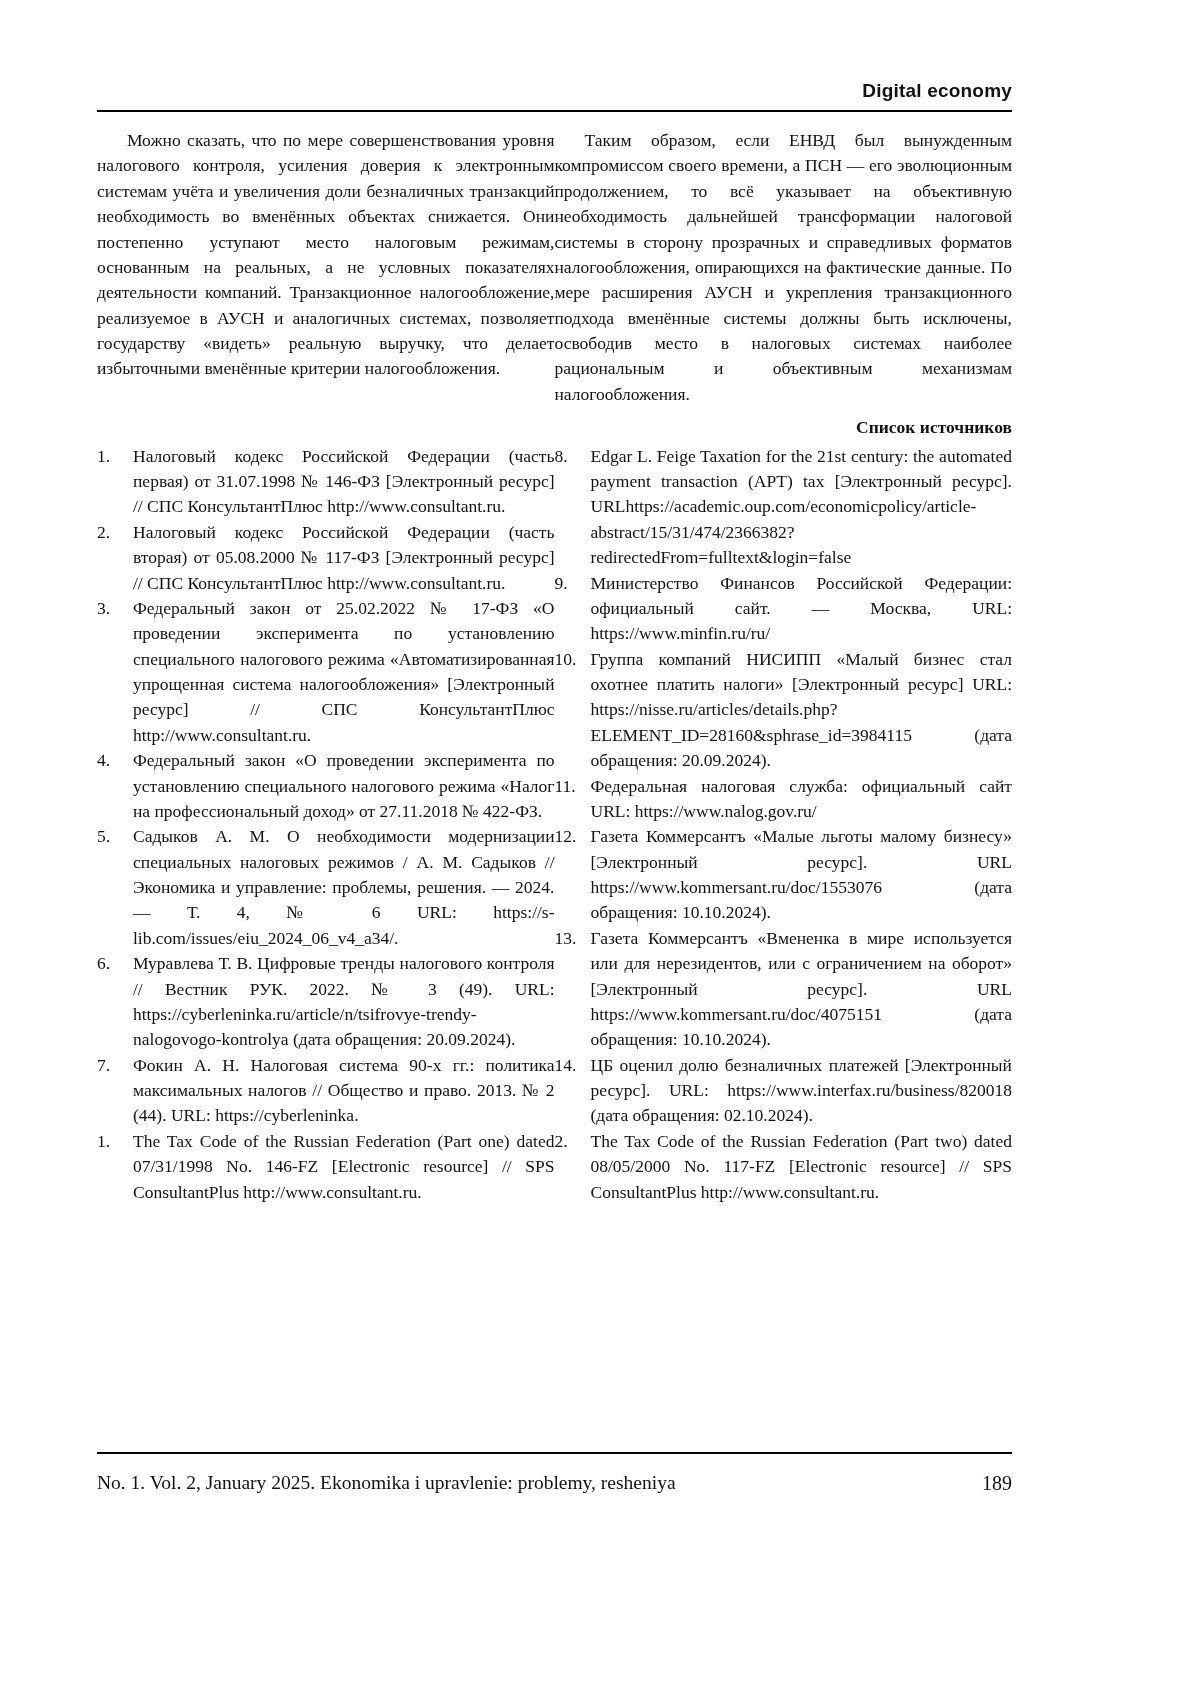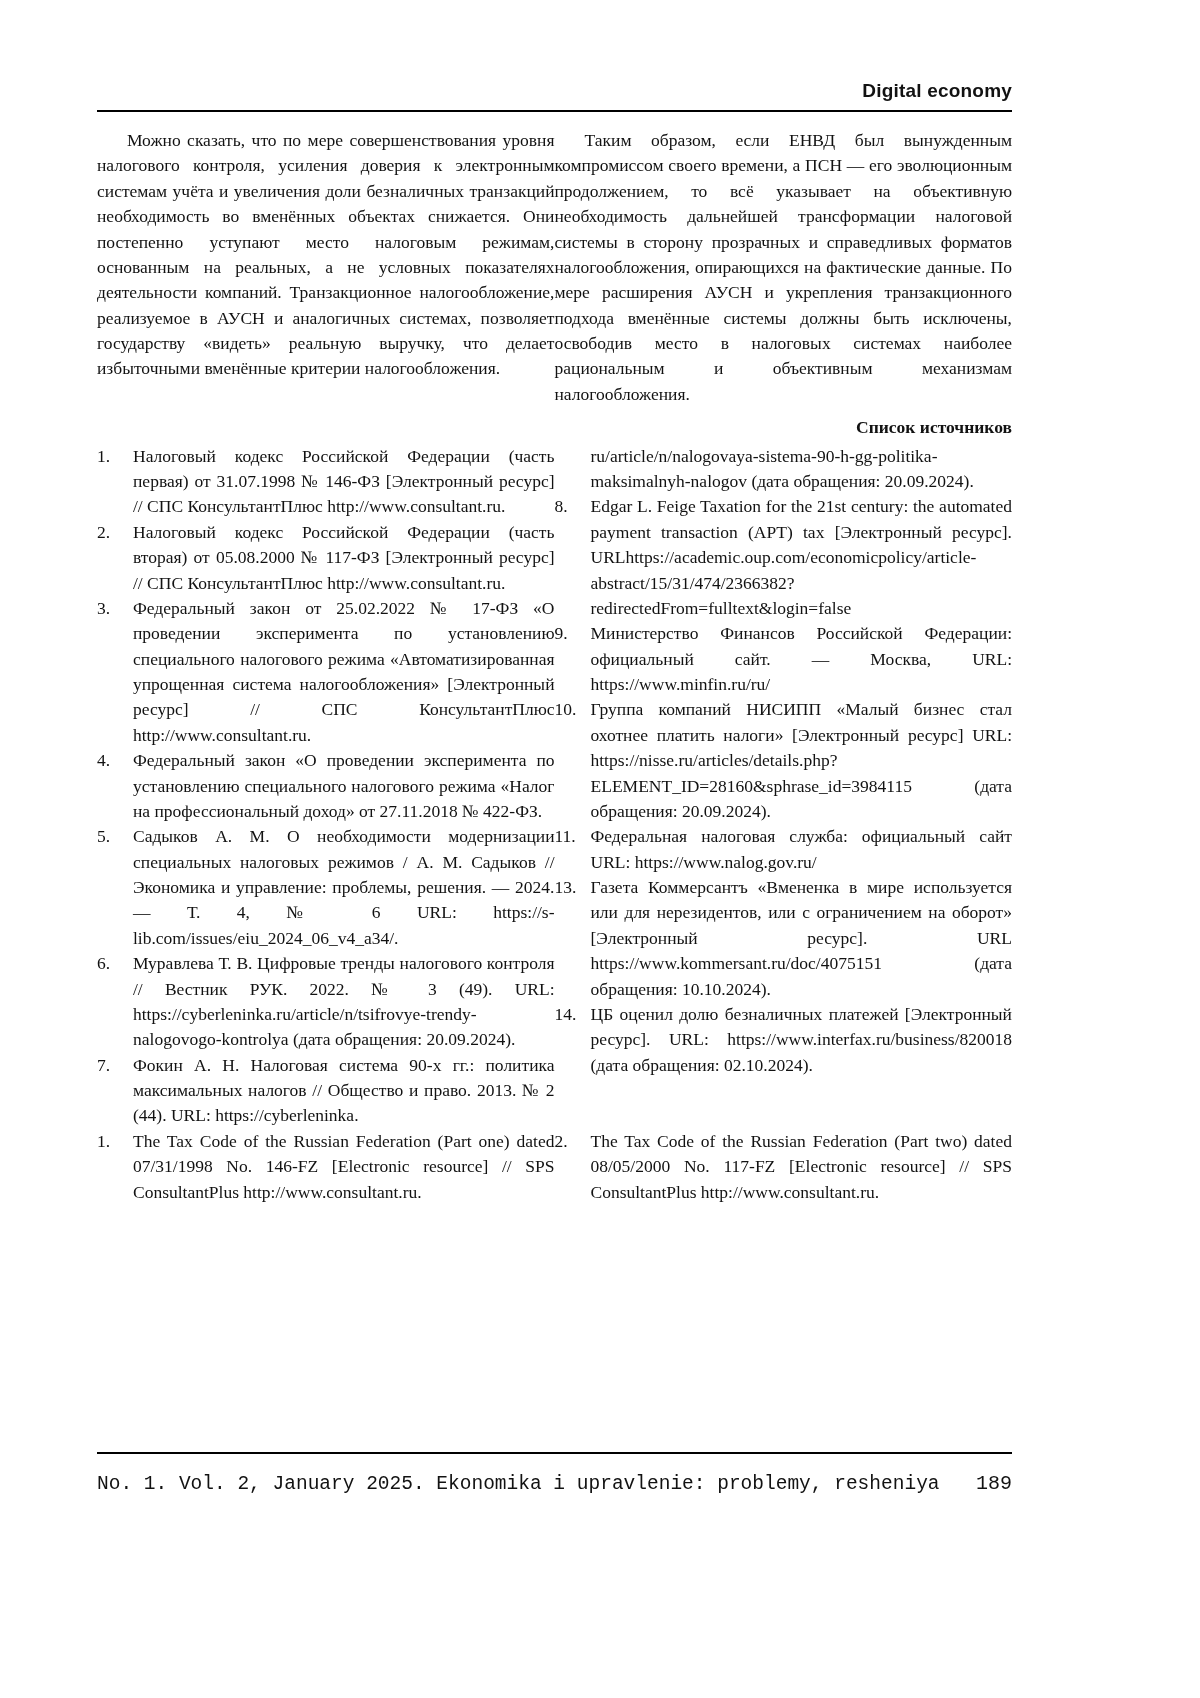--- a/index.html
+++ b/index.html
@@ -72,22 +72,22 @@
     top:1452px;
   }
   .foot-rule {
     border:none;
     border-top:2px solid #000;
   }
   .footer-line {
     margin-top:18px;
     display:flex;
     justify-content:space-between;
-    align-items:center;
-    font-family:Liberation Mono, monospace;
+    align-items:flex-start;
+    font-family:Liberation Serif, serif;
     font-size:19.5px;
   }
   .page-number { font-size:20px; }
 </style>
 </head>
 <body>
 
 <div class="page">
 
   <header>
@@ -132,38 +132,38 @@
           <span class="ref-num">6.</span>
           <span class="ref-text">Муравлева Т. В. Цифровые тренды налогового контроля // Вестник РУК. 2022. № 3 (49). URL: https://cyberleninka.ru/article/n/tsifrovye-trendy-nalogovogo-kontrolya (дата обращения: 20.09.2024).</span>
         </div>
         <div class="ref-item">
           <span class="ref-num">7.</span>
           <span class="ref-text">Фокин А. Н. Налоговая система 90-х гг.: политика максимальных налогов // Общество и право. 2013. № 2 (44). URL: https://cyberleninka.</span>
         </div>
       </div>
     <div class="col ref-list" id="sources-right">
         <div class="ref-item">
-          <span class="ref-num"></span>
-          <span class="ref-text">ru/article/n/nalogovaya-sistema-90-h-gg-politika-maksimalnyh-nalogov (дата обращения: 20.09.2024).</span>
-        </div>
-        <div class="ref-item">
           <span class="ref-num">8.</span>
           <span class="ref-text">Edgar L. Feige Taxation for the 21st century: the automated payment transaction (APT) tax [Электронный ресурс]. URLhttps://academic.oup.com/economicpolicy/article-abstract/15/31/474/2366382?redirectedFrom=fulltext&amp;login=false</span>
         </div>
         <div class="ref-item">
           <span class="ref-num">9.</span>
           <span class="ref-text">Министерство Финансов Российской Федерации: официальный сайт. — Москва, URL: https://www.minfin.ru/ru/</span>
         </div>
         <div class="ref-item">
           <span class="ref-num">10.</span>
           <span class="ref-text">Группа компаний НИСИПП «Малый бизнес стал охотнее платить налоги» [Электронный ресурс] URL: https://nisse.ru/articles/details.php?ELEMENT_ID=28160&amp;sphrase_id=3984115 (дата обращения: 20.09.2024).</span>
         </div>
         <div class="ref-item">
           <span class="ref-num">11.</span>
           <span class="ref-text">Федеральная налоговая служба: официальный сайт URL: https://www.nalog.gov.ru/</span>
+        </div>
+        <div class="ref-item">
+          <span class="ref-num">12.</span>
+          <span class="ref-text">Газета Коммерсантъ «Малые льготы малому бизнесу» [Электронный ресурс]. URL https://www.kommersant.ru/doc/1553076 (дата обращения: 10.10.2024).</span>
         </div>
         <div class="ref-item">
           <span class="ref-num">13.</span>
           <span class="ref-text">Газета Коммерсантъ «Вмененка в мире используется или для нерезидентов, или с ограничением на оборот» [Электронный ресурс]. URL https://www.kommersant.ru/doc/4075151 (дата обращения: 10.10.2024).</span>
         </div>
         <div class="ref-item">
           <span class="ref-num">14.</span>
           <span class="ref-text">ЦБ оценил долю безналичных платежей [Электронный ресурс]. URL: https://www.interfax.ru/business/820018 (дата обращения: 02.10.2024).</span>
         </div>
       </div>

